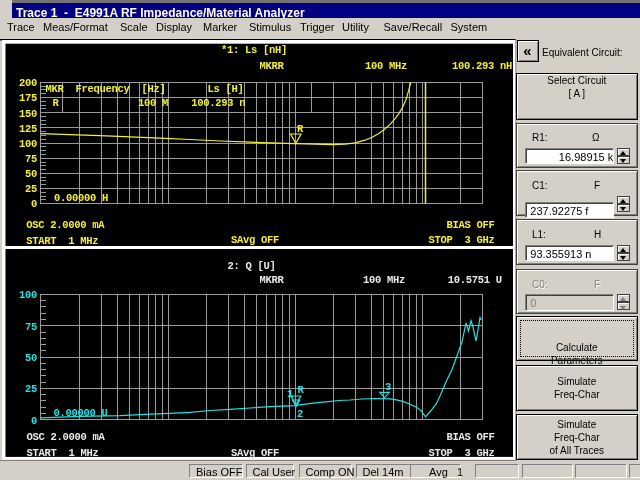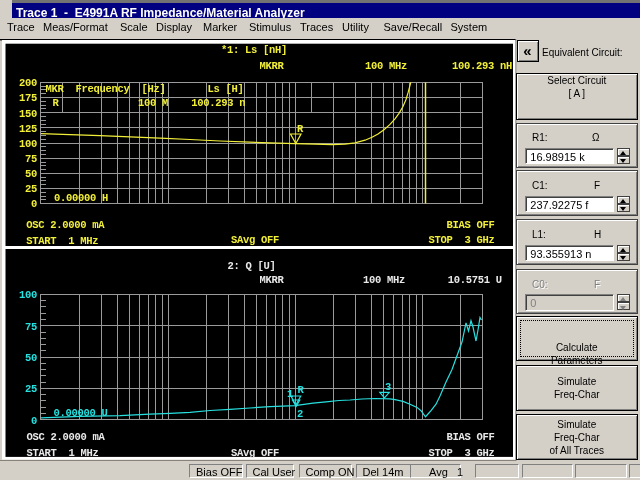--- a/index.html
+++ b/index.html
@@ -225,45 +225,45 @@
 <div id="title">
       <span>Trace 1&nbsp; -&nbsp; E4991A RF Impedance/Material Analyzer</span>
     </div>
 <div id="menu">
 <span class="mi" style="left:7px">Trace</span>
 <span class="mi" style="left:43px">Meas/Format</span>
 <span class="mi" style="left:120px">Scale</span>
 <span class="mi" style="left:156px">Display</span>
 <span class="mi" style="left:203px">Marker</span>
 <span class="mi" style="left:249px">Stimulus</span>
-<span class="mi" style="left:300px">Traces</span>
+<span class="mi" style="left:300px">Trigger</span>
 <span class="mi" style="left:342px">Utility</span>
 <span class="mi" style="left:383.5px">Save/Recall</span>
 <span class="mi" style="left:450.5px">System</span>
 </div>
 <div class="btn" style="left:516.5px;top:40.2px;width:22px;height:22px;font-size:15px;font-weight:bold;line-height:20px;">«</div>
 <span class="lab" style="left:542px;top:47px;">Equivalent Circuit:</span>
 <div class="btn" style="left:516px;top:73px;width:121.5px;height:47px;padding-top:0;line-height:13px;">Select Circuit<br>[ A ]</div>
 <div class="grp" style="top:122.5px;height:45px;">
 <span class="lab" style="left:15px;top:8.5px;">R1:</span>
       <span class="lab" style="left:75px;top:8.5px;">Ω</span>
-<div class="fld" style="top:24px;">16.98915 k</div>
+<div class="fld" style="top:24px;text-align:right;">16.98915 k</div>
 <div class="spin" style="left:99.5px;top:24px;">
 <div class="sb">
           <div class="up" style="border-bottom-color:#000"></div>
         </div>
 <div class="sb">
           <div class="dn" style="border-top-color:#000"></div>
         </div>
 </div>
 </div>
 <div class="grp" style="top:169.8px;height:46px;">
 <span class="lab" style="left:15px;top:9px;">C1:</span>
       <span class="lab" style="left:77px;top:9px;">F</span>
-<div class="fld" style="top:25px;">237.92275 f</div>
+<div class="fld" style="top:31px;">237.92275 f</div>
 <div class="spin" style="left:99.5px;top:25px;">
 <div class="sb">
           <div class="up" style="border-bottom-color:#000"></div>
         </div>
 <div class="sb">
           <div class="dn" style="border-top-color:#000"></div>
         </div>
 </div>
 </div>
 <div class="grp" style="top:218.5px;height:46.5px;">

